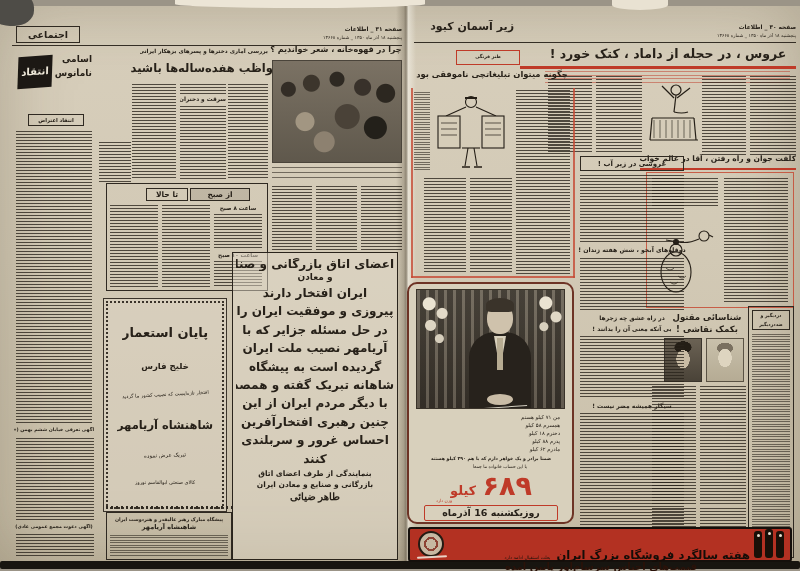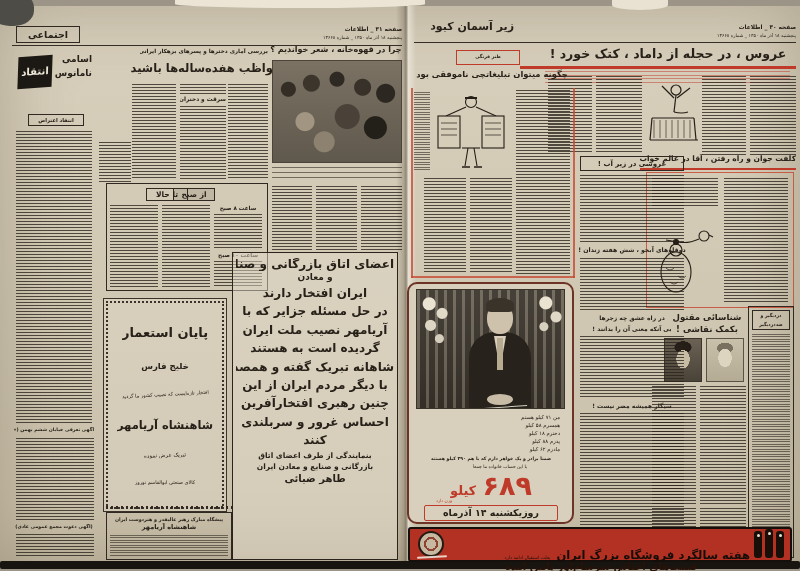--- a/index.html
+++ b/index.html
@@ -73,21 +73,21 @@
   <div class="a r b ink rtl nw" style="left:46px;top:68px;width:46px;height:13px;font-size:9px;">نامأنوس</div>
   <div class="a c b nw" style="left:18px;top:56px;width:34px;height:32px;background:#1c1814;color:#efe9da;font-size:10px;line-height:32px;transform:skewX(-6deg) rotate(-4deg);">انتقاد</div>
   <div class="a bx c b ink rtl nw" style="left:28px;top:114px;width:56px;height:12px;font-size:5.2px;line-height:11px;">انتقاد اعتراض</div>
   <div class="a np" style="left:16px;top:131px;width:76px;height:294px;"></div>
   <div class="a c b ink rtl nw" style="left:14px;top:427px;width:80px;height:9px;font-size:4.7px;">آگهی تعرفی خیابان ششم بهمن («واتاس»)</div>
   <div class="a np" style="left:16px;top:438px;width:78px;height:84px;"></div>
   <div class="a c b ink rtl nw" style="left:14px;top:524px;width:80px;height:8px;font-size:4.7px;">(آگهی دعوت مجمع عمومی عادی)</div>
   <div class="a np" style="left:16px;top:534px;width:78px;height:24px;"></div>
 
   <div class="a bx" style="left:106px;top:183px;width:162px;height:108px;"></div>
-  <div class="a bx c b ink rtl nw" style="left:173px;top:188px;width:42px;height:13px;font-size:7.5px;line-height:12px;background:rgba(46,40,32,.12);">از صبح</div>
+  <div class="a bx c b ink rtl nw" style="left:190px;top:188px;width:60px;height:13px;font-size:7.5px;line-height:12px;background:rgba(46,40,32,.12);">از صبح</div>
   <div class="a bx c b ink rtl nw" style="left:146px;top:188px;width:42px;height:13px;font-size:7.5px;line-height:12px;">تا حالا</div>
   <div class="a c b ink rtl nw" style="left:214px;top:205px;width:48px;height:8px;font-size:5.6px;">ساعت ۸ صبح</div>
   <div class="a np" style="left:214px;top:214px;width:48px;height:36px;"></div>
   <div class="a c b ink rtl nw" style="left:214px;top:252px;width:48px;height:8px;font-size:5.6px;">ساعت ۱۰ صبح</div>
   <div class="a np" style="left:214px;top:261px;width:48px;height:26px;"></div>
   <div class="a np" style="left:162px;top:205px;width:48px;height:82px;"></div>
   <div class="a np" style="left:110px;top:205px;width:48px;height:82px;"></div>
 
   <div class="a gulf rtl ink" style="left:103px;top:298px;width:124px;height:214px;">
     <div class="b c nw" style="font-size:13px;">پایان استعمار</div>
@@ -95,31 +95,32 @@
     <div class="c nw" style="font-size:5px;transform:rotate(-3deg);">افتخار تازه‌ایست که نصیب کشور ما گردید</div>
     <div class="b c nw" style="font-size:11.5px;">شاهنشاه آریامهر</div>
     <div class="c nw" style="font-size:5.5px;transform:rotate(-2deg);">تبریک عرض نموده</div>
     <div class="c nw" style="font-size:5px;">کالای صنعتی ابوالقاسم نوروز</div>
   </div>
 
   <div class="a chamber rtl ink" style="left:232px;top:252px;width:166px;height:308px;">
     <div class="b c nw" style="font-size:12px;line-height:13px;">اعضای اتاق بازرگانی و صنایع</div>
     <div class="b c nw" style="font-size:9px;line-height:13px;">و معادن</div>
     <div class="chline nw">ایران افتخار دارند</div>
+    <div class="chline nw">پیروزی و موفقیت ایران را</div>
     <div class="chline nw">در حل مسئله جزایر که با</div>
     <div class="chline nw">آریامهر نصیب ملت ایران</div>
-    <div class="chline nw">گردیده است به هستند</div>
+    <div class="chline nw">گردیده است به پیشگاه</div>
     <div class="chline nw">شاهانه تبریک گفته و همصدا</div>
     <div class="chline nw">با دیگر مردم ایران از این</div>
     <div class="chline nw">چنین رهبری افتخارآفرین</div>
     <div class="chline nw">احساس غرور و سربلندی</div>
     <div class="chline nw">کنند</div>
     <div class="b c nw" style="font-size:7.5px;line-height:11px;">بنمایندگی از طرف اعضای اتاق</div>
     <div class="b c nw" style="font-size:7.5px;line-height:11px;">بازرگانی و صنایع و معادن ایران</div>
-    <div class="b c nw" style="font-size:10px;line-height:14px;">طاهر ضیائی</div>
+    <div class="b c nw" style="font-size:10px;line-height:14px;font-family:Liberation Serif, serif;">طاهر ضیائی</div>
   </div>
 
   <div class="a" style="left:106px;top:506px;width:126px;height:3px;background:repeating-linear-gradient(90deg,#2f2921 0 2px,transparent 2px 5px);"></div>
   <div class="a bx rtl ink" style="left:106px;top:512px;width:126px;height:48px;padding:3px;">
     <div class="b c nw" style="font-size:4.8px;line-height:7px;">پیشگاه مبارک رهبر عالیقدر و هنردوست ایران</div>
     <div class="b c nw" style="font-size:6.5px;line-height:9px;">شاهنشاه آریامهر</div>
     <div class="npf" style="height:22px;margin-top:3px;"></div>
   </div>
 
   <div class="a r b ink rtl nw" style="left:414px;top:20px;width:100px;height:16px;font-size:11px;">زیر آسمان کبود</div>
@@ -242,21 +243,21 @@
     <div class="nw">مادرم ۶۲ کیلو</div>
   </div>
   <div class="a c b ink rtl nw" style="left:418px;top:456px;width:146px;height:7px;font-size:4.6px;">ضمناً برادر و یک خواهر دارم که با هم ۳۹۰ کیلو هستند</div>
   <div class="a c ink rtl nw" style="left:440px;top:464px;width:120px;height:7px;font-size:4.5px;">با این حساب خانواده ما جمعاً</div>
   <div class="a rtl" style="left:424px;top:470px;width:134px;height:32px;display:flex;justify-content:center;align-items:baseline;color:#bf3a28;">
     <span class="b nw" style="font-size:27px;">۶۸۹</span>
     <span style="width:6px;"></span>
     <span class="b nw" style="font-size:13px;position:relative;">کیلو</span>
   </div>
   <div class="a c nw" style="left:424px;top:498px;width:40px;height:6px;font-size:4.4px;color:#bf3a28;">وزن دارد</div>
-  <div class="a c b ink rtl nw" style="left:424px;top:505px;width:134px;height:16px;border:1.6px solid #bf3a28;border-radius:2px;font-size:9.5px;line-height:14px;">روزیکشنبه ۱۴ آذرماه</div>
+  <div class="a c b ink rtl nw" style="left:424px;top:505px;width:134px;height:16px;border:1.6px solid #bf3a28;border-radius:2px;font-size:9.5px;line-height:14px;">روزیکشنبه 16 آذرماه</div>
 
   <div class="a" style="left:408px;top:527px;width:384px;height:35px;background:#b33122;border:2px solid #15100c;border-radius:3px;"></div>
   <div class="a" style="left:418px;top:531px;width:26px;height:26px;border:2px solid #241a12;border-radius:50%;background:radial-gradient(circle at 50% 50%, #c7b8a2 0 5px, #8d4234 5px 7px, #c7b8a2 7px);"></div>
   <div class="a" style="left:417px;top:556px;width:30px;height:2px;background:rgba(245,240,228,.85);transform:rotate(-3deg);border-radius:1px;"></div>
   <div class="a rtl" style="left:452px;top:528px;width:298px;height:33px;text-align:right;margin-top:20px;">
     <div style="display:flex;direction:rtl;align-items:baseline;gap:6px;">
       <span class="b nw" style="font-size:11.5px;color:#140d08;">هفته سالگرد فروشگاه بزرگ ایران</span>
       <span class="nw" style="font-size:4.6px;color:#20130c;">بعلت استقبال ادامه دارد</span>
     </div>
     <div class="b nw" style="font-size:10px;color:#2a1209;line-height:10px;text-align:center;">قیمت‌های اجناس سرسام‌آور پایین آمده</div>

